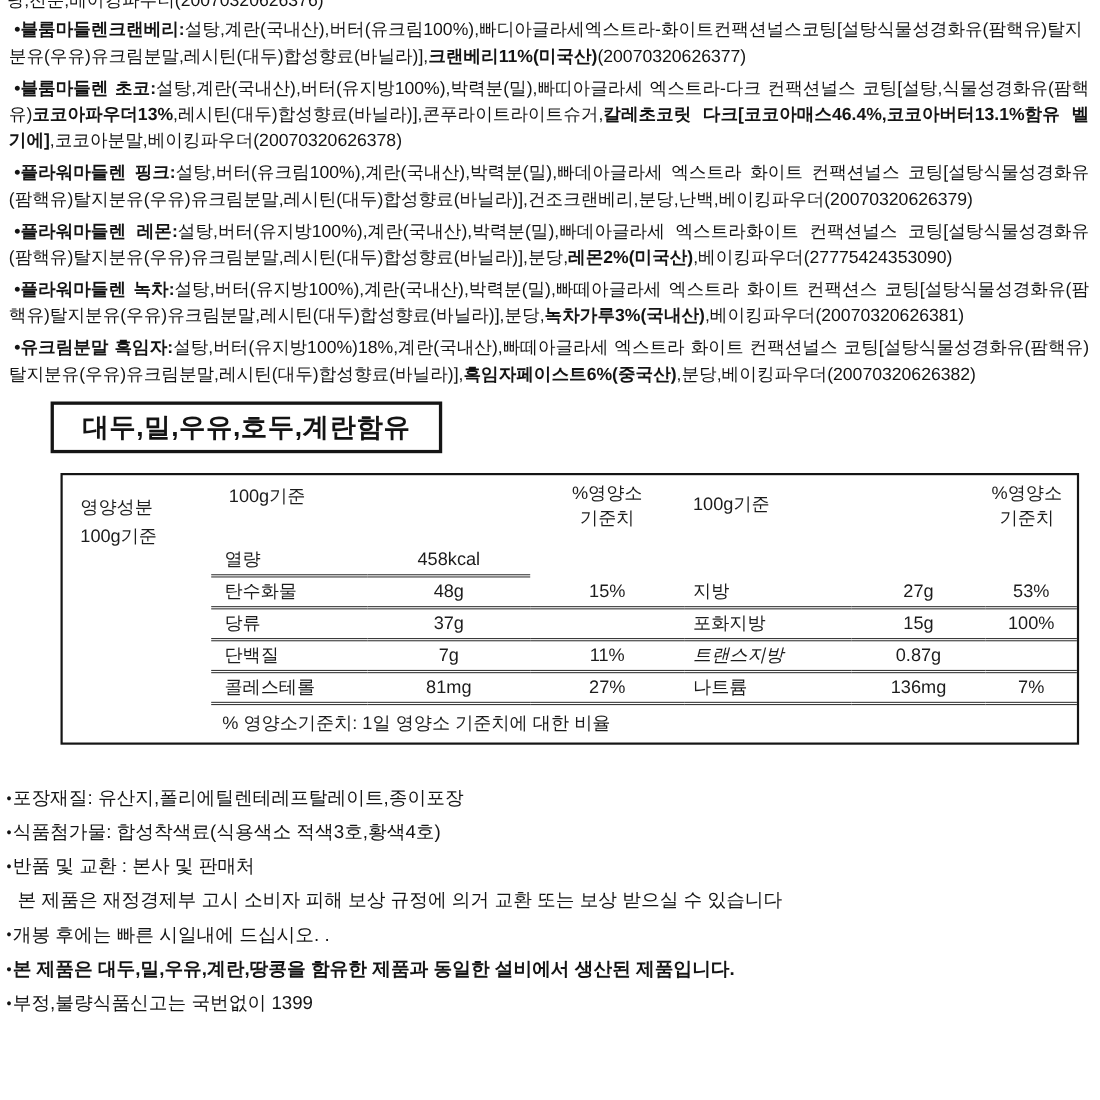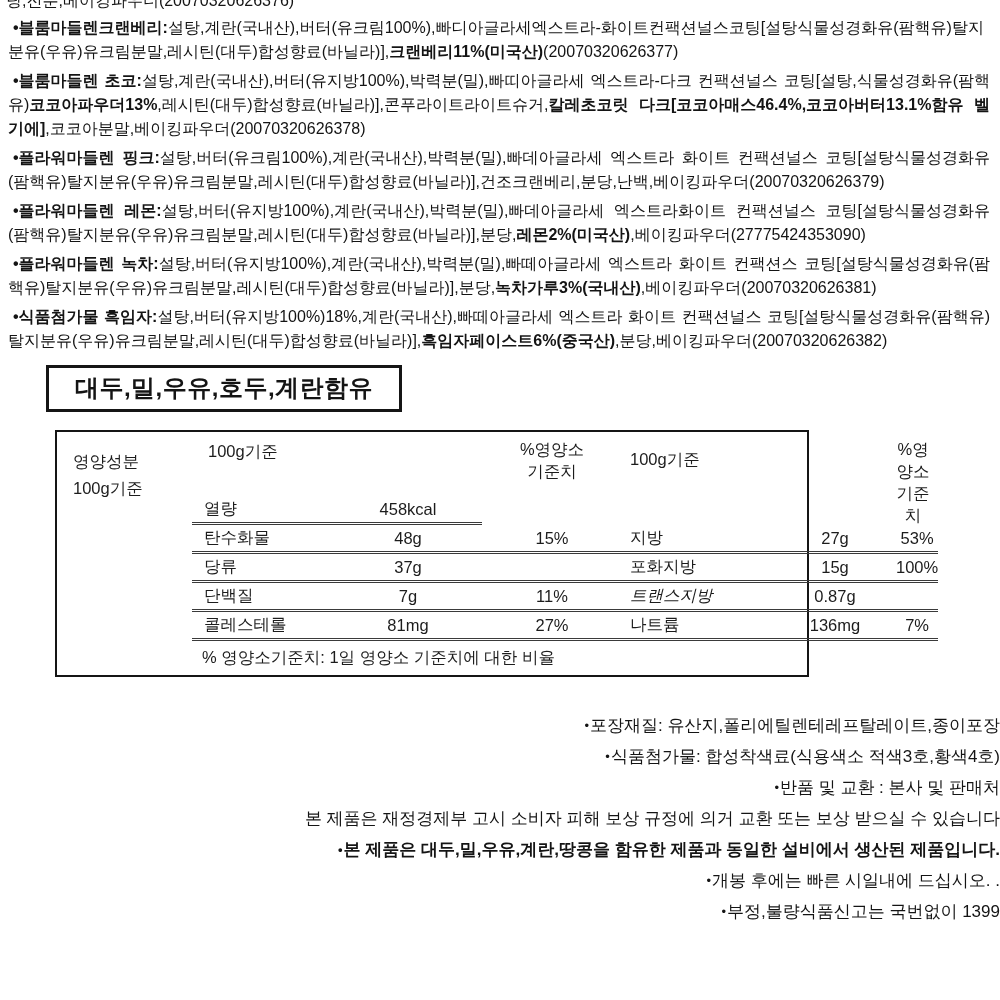--- a/index.html
+++ b/index.html
@@ -18,59 +18,59 @@
   }
   #ingredients .b{font-weight:700;}
   
   .allergen-box{
     margin:12px 0 0 46px;width:350px;border:3px solid #151515;
     text-align:center;font-weight:700;font-size:24px;padding:4px 0 5px 0;
     letter-spacing:.5px;
   }
   
   .ntable{
-    margin:18px 0 0 55px;width:754px;border:2.5px solid #151515;
+    margin:18px 0 0 55px;width:926px;border:2.5px solid #151515;
     display:grid;box-sizing:border-box;
     grid-template-columns:135px 142px 148px 140px 152px 122px 1fr;
     grid-template-rows:64px repeat(5,29px) 34px;
     font-size:16.5px;color:#1c1c1c;
   }
   .ntable .corner{grid-column:1;grid-row:1/span 7;padding:16px 0 0 16px;line-height:27px;}
   .ntable .hd{font-size:16.5px;line-height:22px;}
   .hd-1{grid-column:2;grid-row:1;padding:8px 0 0 16px;}
   .hd-2{grid-column:4;grid-row:1;padding:6px 0 0 0;text-align:center;}
   .hd-3{grid-column:5;grid-row:1;padding:16px 0 0 8px;}
   .hd-4{grid-column:7;grid-row:1;padding:6px 8px 0 0;text-align:center;}
   .cell{display:flex;align-items:center;}
   .cell.cn{justify-content:flex-start;padding-left:12px;}
   .cell.cv{justify-content:center;}
   .cell.cn2{justify-content:flex-start;padding-left:8px;}
   .bb{border-bottom:3px double #3a3a3a;text-align:right;}
   .footnote{grid-column:2/span 6;grid-row:7;display:flex;align-items:center;padding-left:10px;}
   
   #footer{margin-top:33px;padding-left:6px;font-size:17px;}
-  #footer .fline{line-height:31px;white-space:nowrap;text-align:right;}
+  #footer .fline{line-height:31px;white-space:nowrap;}
   #footer .fline.bold{font-weight:700;}
   #footer .bullet{font-size:13px;vertical-align:1px;padding-right:1px;}
   #footer .fline.nobullet{padding-left:10px;}
 </style>
 </head>
 <body>
 
 <div class="top-clip">
   <div class="cutline">당,전분,베이킹파우더(20070320626376)</div>
 </div>
 
 <div id="ingredients">
     <p><span class="b">•블룸마들렌크랜베리:</span><span>설탕,계란(국내산),버터(유크림100%),빠디아글라세엑스트라-화이트컨팩션널스코팅[설탕식물성경화유(팜핵유)탈지분유(우유)유크림분말,레시틴(대두)합성향료(바닐라)],</span><span class="b">크랜베리11%(미국산)</span><span>(20070320626377)</span></p>
     <p><span class="b">•블룸마들렌 초코:</span><span>설탕,계란(국내산),버터(유지방100%),박력분(밀),빠띠아글라세 엑스트라-다크 컨팩션널스 코팅[설탕,식물성경화유(팜핵유)</span><span class="b">코코아파우더13%</span><span>,레시틴(대두)합성향료(바닐라)],콘푸라이트라이트슈거,</span><span class="b">칼레초코릿 다크[코코아매스46.4%,코코아버터13.1%함유 벨기에]</span><span>,코코아분말,베이킹파우더(20070320626378)</span></p>
     <p><span class="b">•플라워마들렌 핑크:</span><span>설탕,버터(유크림100%),계란(국내산),박력분(밀),빠데아글라세 엑스트라 화이트 컨팩션널스 코팅[설탕식물성경화유(팜핵유)탈지분유(우유)유크림분말,레시틴(대두)합성향료(바닐라)],건조크랜베리,분당,난백,베이킹파우더(20070320626379)</span></p>
     <p><span class="b">•플라워마들렌 레몬:</span><span>설탕,버터(유지방100%),계란(국내산),박력분(밀),빠데아글라세 엑스트라화이트 컨팩션널스 코팅[설탕식물성경화유(팜핵유)탈지분유(우유)유크림분말,레시틴(대두)합성향료(바닐라)],분당,</span><span class="b">레몬2%(미국산)</span><span>,베이킹파우더(27775424353090)</span></p>
     <p><span class="b">•플라워마들렌 녹차:</span><span>설탕,버터(유지방100%),계란(국내산),박력분(밀),빠떼아글라세 엑스트라 화이트 컨팩션스 코팅[설탕식물성경화유(팜핵유)탈지분유(우유)유크림분말,레시틴(대두)합성향료(바닐라)],분당,</span><span class="b">녹차가루3%(국내산)</span><span>,베이킹파우더(20070320626381)</span></p>
-    <p><span class="b">•식품첨가물 흑임자:</span><span>설탕,버터(유지방100%)18%,계란(국내산),빠떼아글라세 엑스트라 화이트 컨팩션널스 코팅[설탕식물성경화유(팜핵유)탈지분유(우유)유크림분말,레시틴(대두)합성향료(바닐라)],</span><span class="b">흑임자페이스트6%(중국산)</span><span>,분당,베이킹파우더(20070320626382)</span></p>
+    <p><span class="b">•유크림분말 흑임자:</span><span>설탕,버터(유지방100%)18%,계란(국내산),빠떼아글라세 엑스트라 화이트 컨팩션널스 코팅[설탕식물성경화유(팜핵유)탈지분유(우유)유크림분말,레시틴(대두)합성향료(바닐라)],</span><span class="b">흑임자페이스트6%(중국산)</span><span>,분당,베이킹파우더(20070320626382)</span></p>
   </div>
 
 <div class="allergen-box">대두,밀,우유,호두,계란함유</div>
 
 <div class="ntable">
   <div class="corner">
     <div>영양성분</div>
     <div>100g기준</div>
   </div>
   <div class="hd hd-1">100g기준</div>
@@ -115,16 +115,16 @@
     <div class="cell cn2 bb" style="grid-area: 6 / 5;">나트륨</div>
     <div class="cell cv bb" style="grid-area: 6 / 6;">136mg</div>
     <div class="cell cv bb" style="grid-area: 6 / 7;">7%</div>
   </div>
 
 <div id="footer">
     <div class="fline"><span class="bullet">•</span><span>포장재질: 유산지,폴리에틸렌테레프탈레이트,종이포장</span></div>
     <div class="fline"><span class="bullet">•</span><span>식품첨가물: 합성착색료(식용색소 적색3호,황색4호)</span></div>
     <div class="fline"><span class="bullet">•</span><span>반품 및 교환 : 본사 및 판매처</span></div>
     <div class="fline nobullet"><span>본 제품은 재정경제부 고시 소비자 피해 보상 규정에 의거 교환 또는 보상 받으실 수 있습니다</span></div>
+    <div class="fline"><span class="bullet">•</span><span>개봉 후에는 빠른 시일내에 드십시오. .</span></div>
     <div class="fline bold"><span class="bullet">•</span><span>본 제품은 대두,밀,우유,계란,땅콩을 함유한 제품과 동일한 설비에서 생산된 제품입니다.</span></div>
-    <div class="fline"><span class="bullet">•</span><span>개봉 후에는 빠른 시일내에 드십시오. .</span></div>
     <div class="fline"><span class="bullet">•</span><span>부정,불량식품신고는 국번없이 1399</span></div>
   </div>
 
 </body></html>

